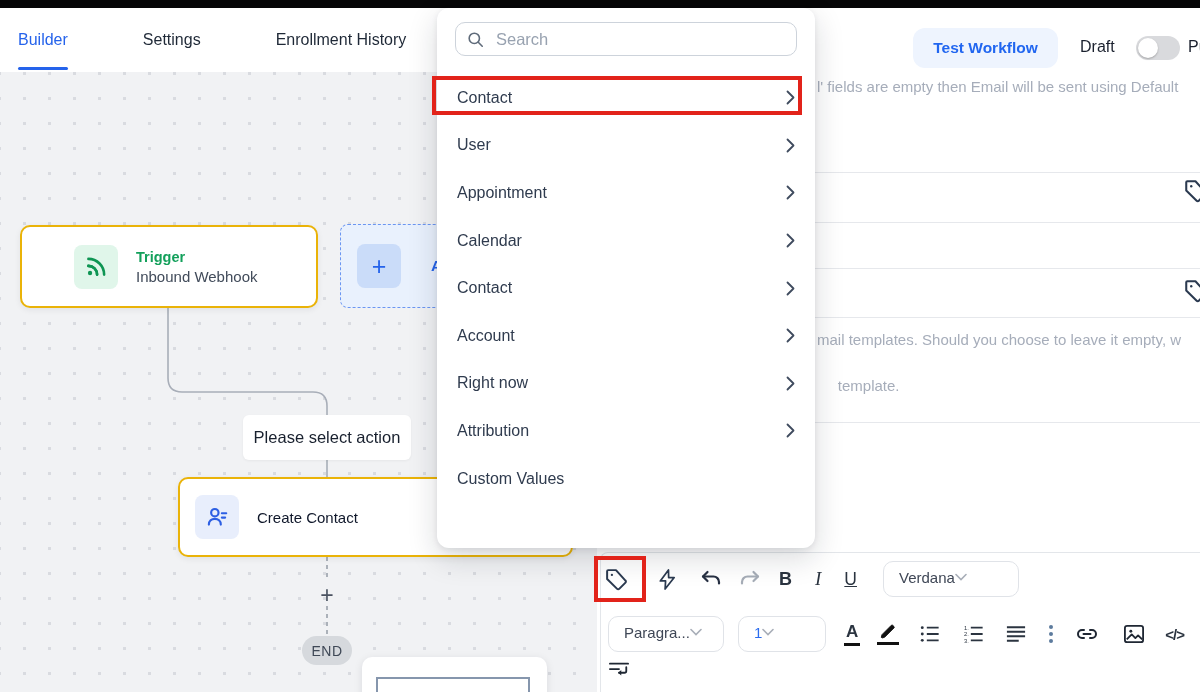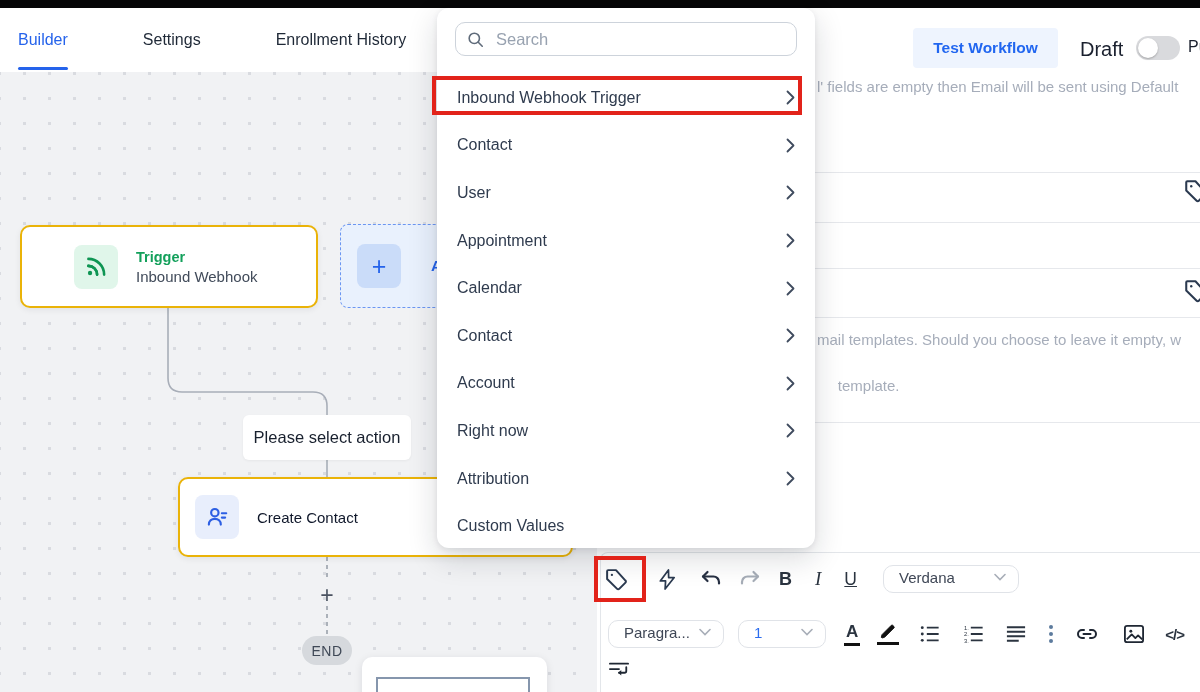--- a/index.html
+++ b/index.html
@@ -11,24 +11,24 @@
 
   
   .nav{position:absolute;left:0;top:8px;width:1200px;height:64px;background:#fff;
        border-bottom:1px solid #e9ebee;}
   .nav-tabs{position:absolute;left:18px;top:0;height:64px;display:flex;gap:75px;align-items:center;}
   .nav-tab{font-size:16px;color:#1f2937;cursor:pointer;position:relative;height:64px;
            display:flex;align-items:center;}
   .nav-tab.active{color:#2563eb;}
   .nav-tab.active::after{content:"";position:absolute;left:0;right:0;bottom:2px;height:3px;
            border-radius:2px;background:#2563eb;}
-  .test-workflow{position:absolute;left:913px;top:20px;width:145px;height:40px;border-radius:4px;
+  .test-workflow{position:absolute;left:913px;top:20px;width:145px;height:40px;border-radius:12px;
            background:#eef4fe;color:#2166f0;font-size:15.5px;font-weight:bold;
            display:flex;align-items:center;justify-content:center;cursor:pointer;}
-  .draft-label{position:absolute;left:1080px;top:30px;font-size:20px;color:#1a202e;}
+  .draft-label{position:absolute;left:1080px;top:30px;font-size:16px;color:#1a202e;}
   .toggle{position:absolute;left:1136px;top:28px;width:44px;height:24px;border-radius:12px;
            background:#d9dadd;}
   .toggle-knob{position:absolute;left:2px;top:2px;width:20px;height:20px;border-radius:50%;
            background:#fff;box-shadow:0 1px 2px rgba(0,0,0,.25);}
   .publish-label{position:absolute;left:1188px;top:30px;font-size:16px;color:#1a202e;white-space:nowrap;}
 
   
   .canvas{position:absolute;left:0;top:72px;width:597px;height:620px;background:#f1f2f4;
           border-right:1px solid #e5e7ea;
           background-image:radial-gradient(#d9dbe0 1.8px,transparent 1.9px);
@@ -76,22 +76,22 @@
   .field-line{position:absolute;left:620px;width:580px;border-bottom:1px solid #e6e8ec;height:0;}
   .panel-tag{position:absolute;left:1183px;z-index:0;}
 
   .editor-box{position:absolute;left:600px;top:552px;width:600px;height:140px;
         border-top:1px solid #e3e6ea;border-left:1px solid #e3e6ea;border-radius:8px 0 0 0;}
 
   .tb-row{position:absolute;display:flex;align-items:center;z-index:3;}
   .tb-row1{left:594px;top:556px;height:46px;}
   .tb-row2{left:608px;top:616px;height:36px;}
   .tb-btn{display:flex;align-items:center;justify-content:center;cursor:pointer;color:#2b3440;}
-  .tb-select{height:28px;border:1px solid #e0e3e8;border-radius:10px;background:#fff;
-        display:flex;align-items:center;justify-content:space-between;
+  .tb-select{height:36px;border:1px solid #e0e3e8;border-radius:10px;background:#fff;
+        display:flex;align-items:center;
         padding:0 12px 4px 15px;box-sizing:border-box;font-size:15px;color:#3f4756;cursor:pointer;}
   .b-glyph{font-weight:bold;font-size:18px;}
   .i-glyph{font-family:"Liberation Serif",serif;font-style:italic;font-size:19px;}
   .u-glyph{text-decoration:underline;font-size:17.5px;}
   .a-color{font-weight:bold;font-size:17px;border-bottom:3px solid #111;padding:0 2px 1px 2px;}
   .marker-wrap{border-bottom:3px solid #111;padding:0 1px 1px 1px;}
   .kebab{display:flex;flex-direction:column;gap:3px;}
   .kebab i{width:4px;height:4px;border-radius:50%;background:#5d7b9d;display:block;}
   .code-glyph{font-size:15px;font-weight:bold;letter-spacing:-1px;}
   .row3-icon{position:absolute;left:608px;top:660px;z-index:3;}
@@ -324,26 +324,20 @@
   <div class="dropdown">
     <div class="search-wrap">
       <svg width="19" height="19" viewBox="0 0 24 24">
         <circle cx="10.5" cy="10.5" r="6.5" fill="none" stroke="#5f6b7a" stroke-width="2"></circle>
         <path d="M15.5 15.5L20.5 20.5" stroke="#5f6b7a" stroke-width="2" stroke-linecap="round"></path>
       </svg>
       <input type="text" placeholder="Search" style="">
     </div>
     <div class="menu">
       <div class="menu-item">
-        <span>Inbound Webhook Trigger</span>
-        <svg width="9" height="15" viewBox="0 0 9 15">
-            <path d="M1.5 1.5l6 6-6 6" fill="none" stroke="#3f4b5e" stroke-width="1.8" stroke-linecap="round" stroke-linejoin="round"></path>
-          </svg>
-      </div>
-      <div class="menu-item">
         <span>Contact</span>
         <svg width="9" height="15" viewBox="0 0 9 15">
             <path d="M1.5 1.5l6 6-6 6" fill="none" stroke="#3f4b5e" stroke-width="1.8" stroke-linecap="round" stroke-linejoin="round"></path>
           </svg>
       </div>
       <div class="menu-item">
         <span>User</span>
         <svg width="9" height="15" viewBox="0 0 9 15">
             <path d="M1.5 1.5l6 6-6 6" fill="none" stroke="#3f4b5e" stroke-width="1.8" stroke-linecap="round" stroke-linejoin="round"></path>
           </svg>

